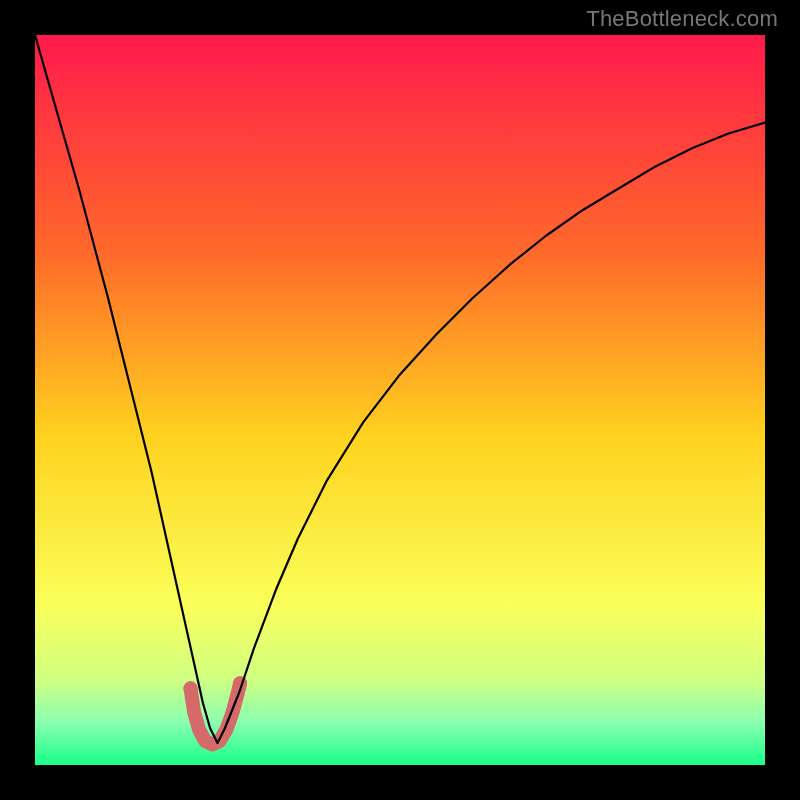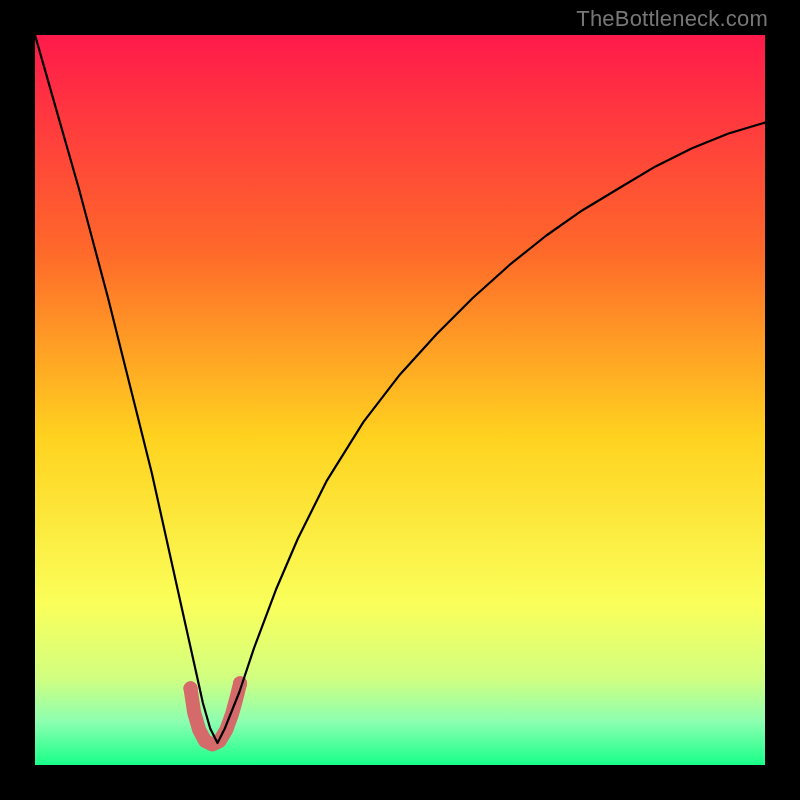--- a/index.html
+++ b/index.html
@@ -21,21 +21,21 @@
     position: absolute;
     left: 35px;
     top: 35px;
     width: 730px;
     height: 730px;
     overflow: hidden;
   }
   .watermark {
     position: absolute;
     top: 6px;
-    right: 32px;
+    right: 22px;
     font-size: 22px;
     color: #777;
     font-family: Arial, Helvetica, sans-serif;
     letter-spacing: 0.2px;
   }
   svg { display: block; }
 </style>
 </head>
 <body>
 

